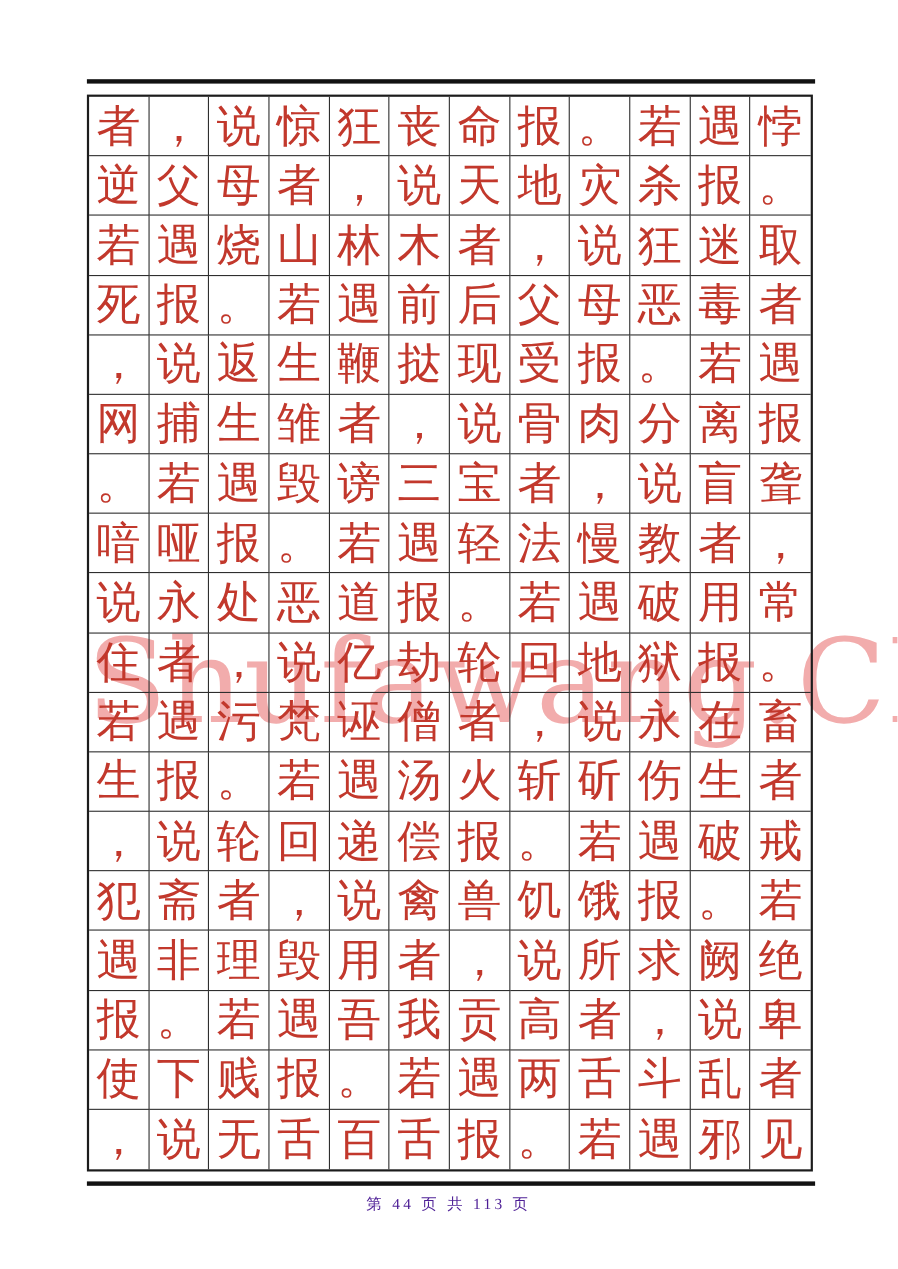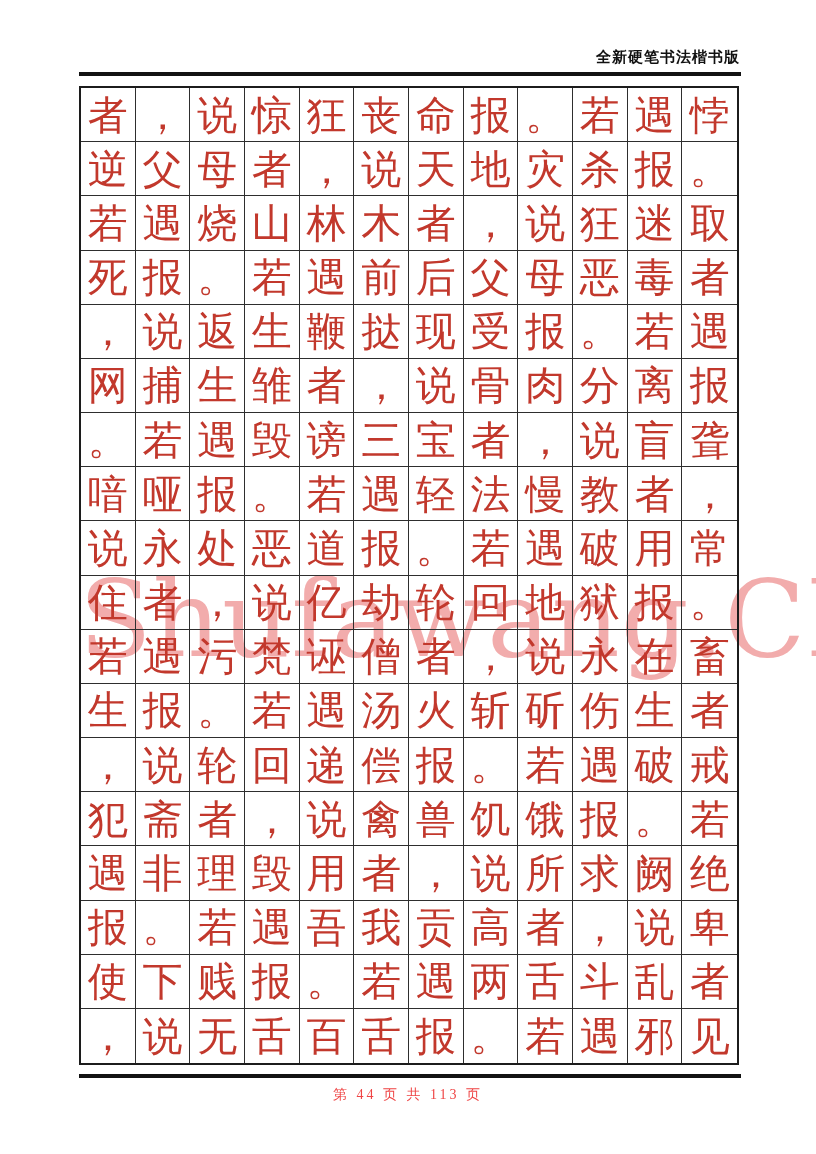--- a/index.html
+++ b/index.html
@@ -86,32 +86,29 @@
     color: var(--char-red, #c2382c);
     font-family: "DejaVu Serif", serif;
   }
   .footer {
     position: absolute;
     top: 1086px;
     left: 0;
     width: 100%;
     text-align: center;
     font-size: 14px;
-    color: #ef4444;
+    color: #4c1d95;
     letter-spacing: 3px;
   }
 </style>
 </head>
 <body>
 
 <div class="page">
 
-  <div class="header">
-    <span>全新硬笔书法楷书版</span>
-  </div>
 
   <div class="rule rule-top"></div>
 
   <div class="grid-wrap">
     <div class="watermark">Shufawang.CN</div>
     <div class="grid" id="grid">
         <div class="cell">
           <span class="char">者</span>
         </div>
         <div class="cell">

